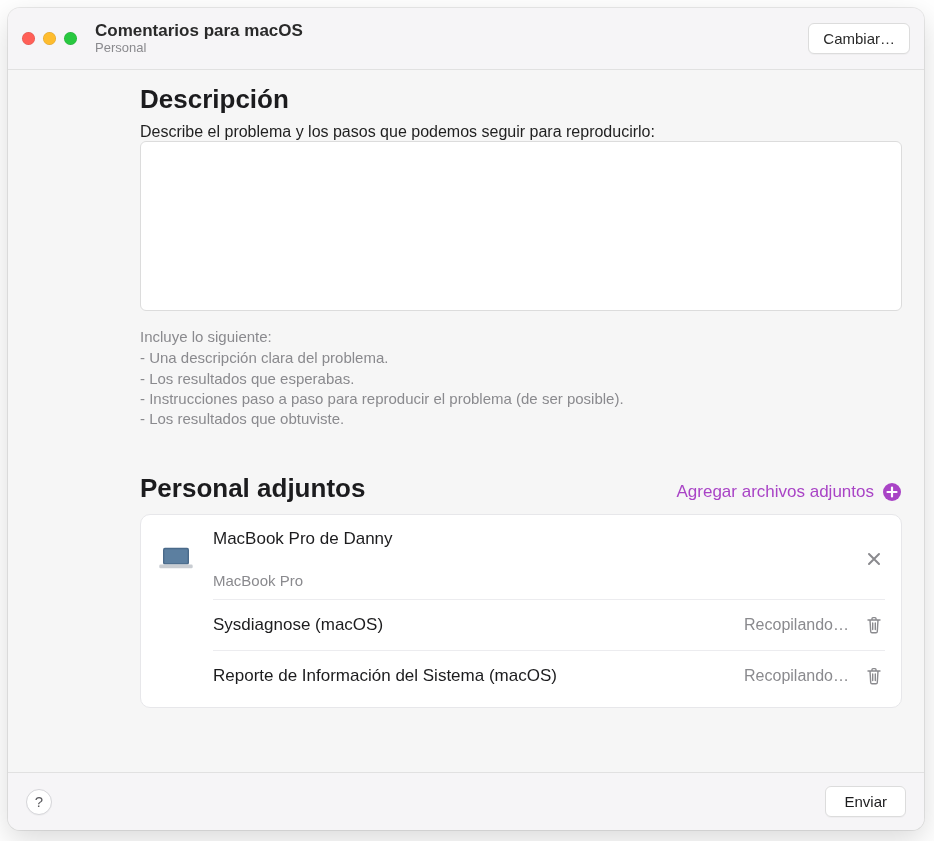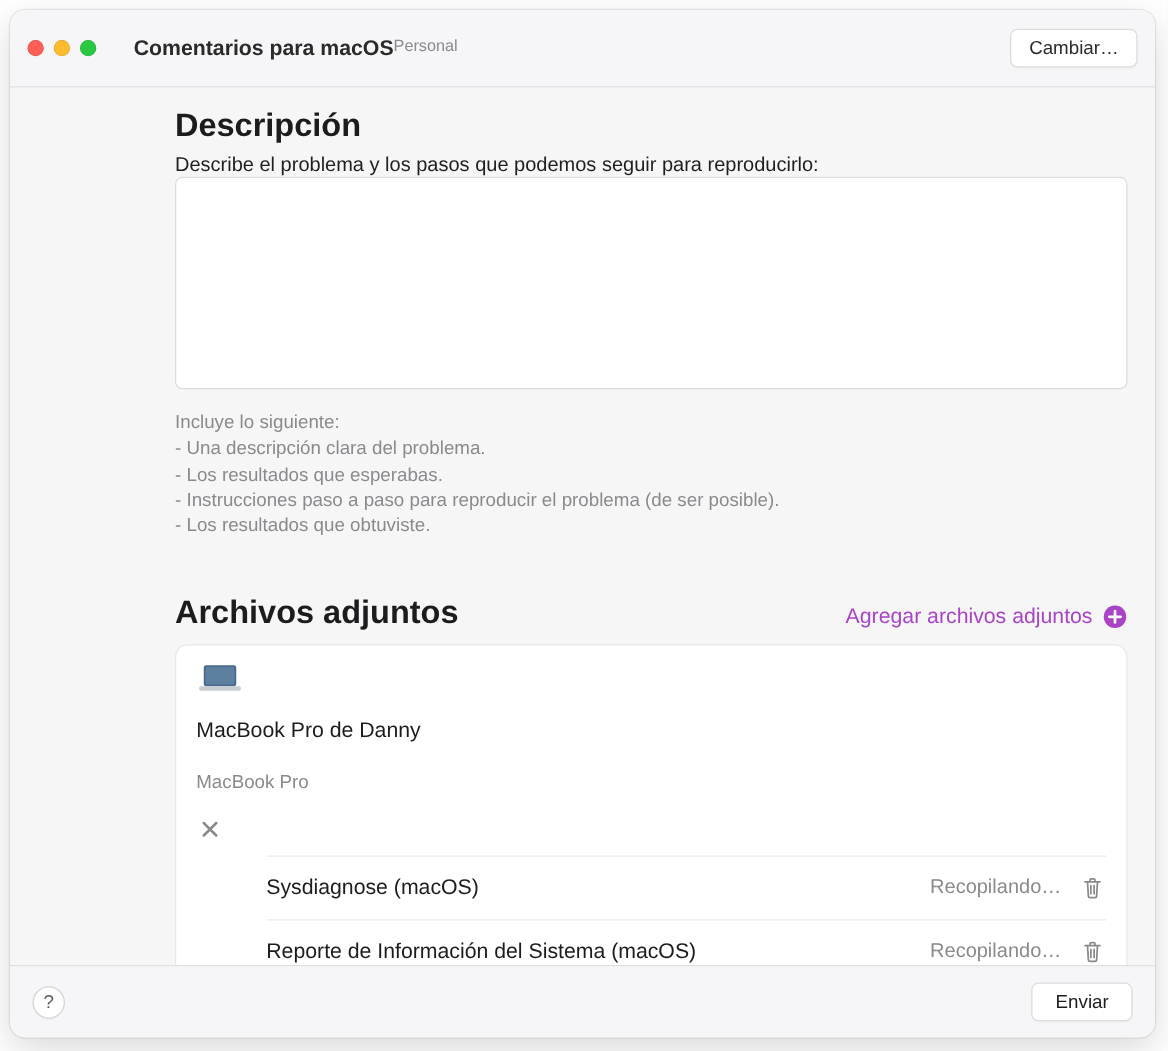--- a/index.html
+++ b/index.html
@@ -42,24 +42,23 @@
     .tl {
       width: 13px; height: 13px; border-radius: 50%;
       box-shadow: inset 0 0 0 0.5px rgba(0,0,0,0.15);
     }
     .tl.red { background: #ff5f57; }
     .tl.yellow { background: #febc2e; }
     .tl.green { background: #28c840; }
     .title-block {
       flex: 1;
       display: flex;
-      flex-direction: row;
-      justify-content: flex-start;
+      flex-direction: column;
+      justify-content: space-between;
       line-height: 1.15;
-      margin-left: 12px;
     }
     .title-main {
       font-size: 17px;
       font-weight: 700;
       color: #2a2a2a;
     }
     .title-sub {
       font-size: 13px;
       color: #8a8a8e;
       margin-top: 1px;
@@ -148,24 +147,23 @@
 
     .attach-card {
       max-width: 782px;
       background: #fff;
       border: 1px solid #e7e7ea;
       border-radius: 10px;
       padding: 14px 16px 6px 16px;
     }
     .device-row {
       display: flex;
-      align-items: flex-start;
+      align-items: center;
       gap: 18px;
       padding-bottom: 10px;
-      flex-direction: column;
     }
     .device-icon {
       width: 38px; height: 26px;
       display: inline-block;
     }
     .device-text { flex: 1; }
     .device-name { font-size: 17px; color: #1c1c1e; line-height: 1.15; }
     .device-model { font-size: 15px; color: #8a8a8e; margin-top: 23px; }
     .x-btn {
       width: 22px; height: 22px;
@@ -250,21 +248,21 @@
       <div class="hints">
         <div class="hint-title">Incluye lo siguiente:</div>
         <div>- Una descripción clara del problema.</div>
         <div>- Los resultados que esperabas.</div>
         <div>- Instrucciones paso a paso para reproducir el problema (de ser posible).</div>
         <div>- Los resultados que obtuviste.</div>
       </div>
 
       
       <div class="attach-header">
-        <div class="attach-title">Archivos adjuntos</div>
+        <div class="attach-title">Personal adjuntos</div>
         <div class="add-attach">
           <span>Agregar archivos adjuntos</span>
           <span class="plus-icon">
             <svg viewBox="0 0 20 20" width="20" height="20">
               <circle cx="10" cy="10" r="9"></circle>
               <path d="M10 5.5 V14.5 M5.5 10 H14.5"></path>
             </svg>
           </span>
         </div>
       </div>

